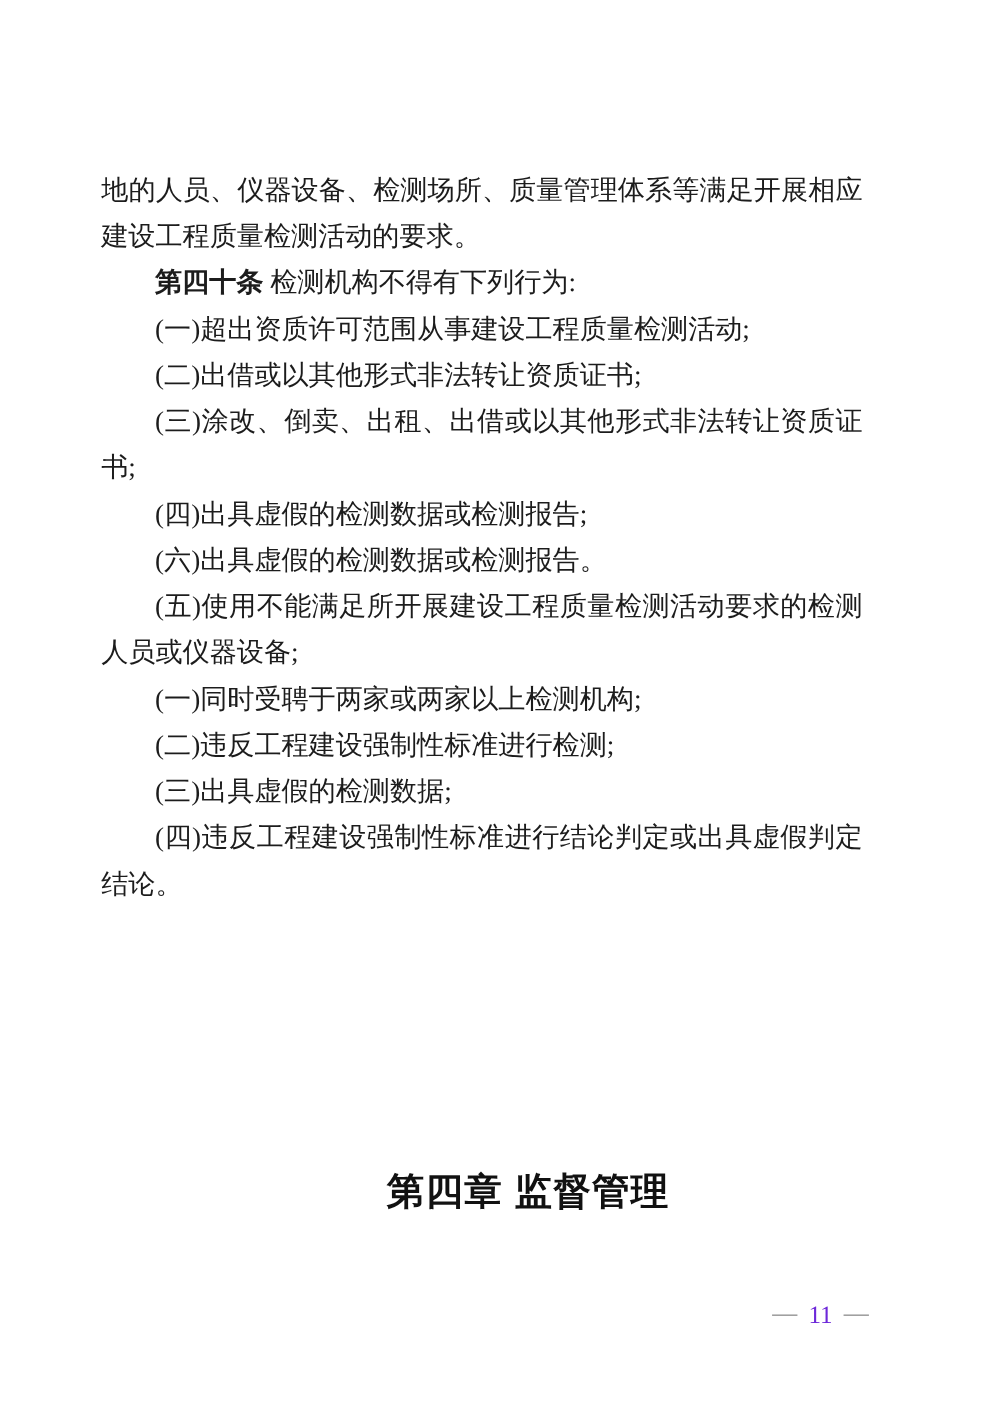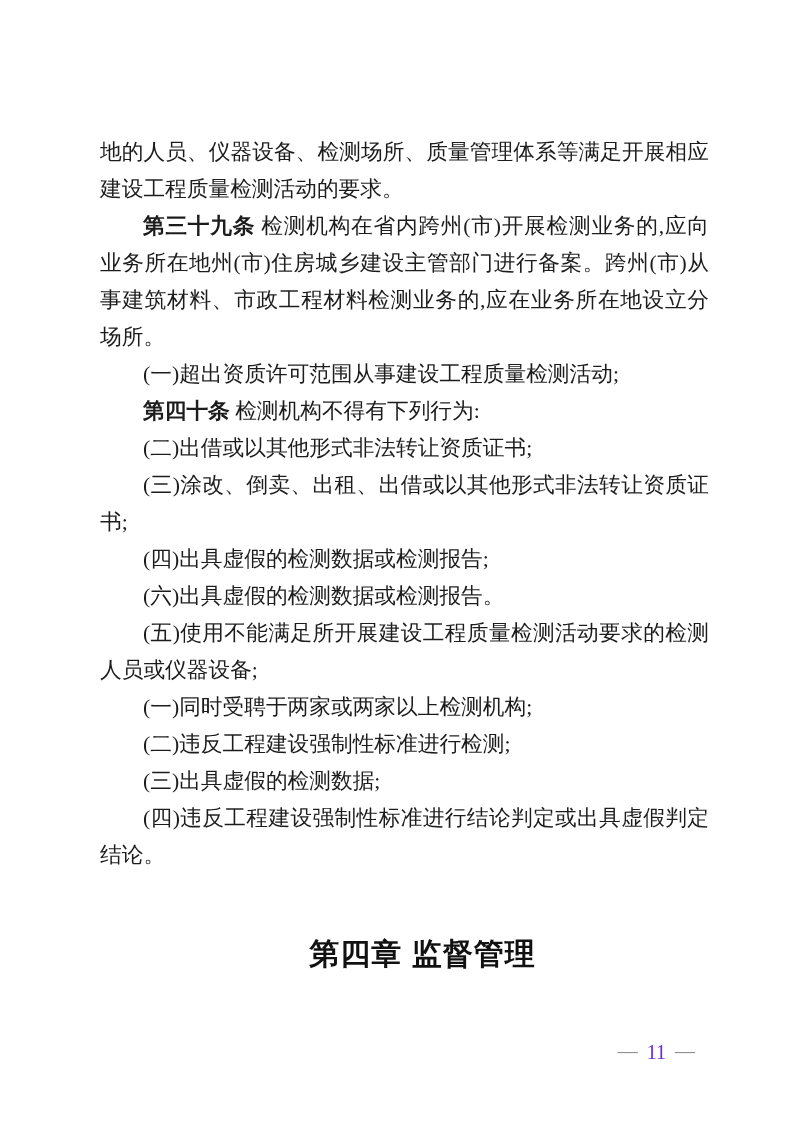--- a/index.html
+++ b/index.html
@@ -10,21 +10,21 @@
   .page {
     position: relative;
     width: 793px;
     height: 1122px;
     background: #ffffff;
     overflow: hidden;
     font-family: "Liberation Serif", serif;
   }
   .content {
     position: absolute;
-    left: 100px;
+    left: 81px;
     top: 134px;
     width: 609px;
   }
   .para {
     margin: 0;
     font-size: 21.7px;
     line-height: 37px;
     color: #1c1c1c;
     text-align: justify;
     text-justify: inter-character;
@@ -71,25 +71,24 @@
   }
 </style>
 </head>
 <body>
 
 <div class="page">
   <div class="content">
 
     <p class="para">地的人员、仪器设备、检测场所、质量管理体系等满足开展相应建设工程质量检测活动的要求。</p>
 
-    <p class="para indent"><b class="term">第三十九条</b><span> 检测机构在省内跨州(市)开展检测业务的,应向业务所在地州(市)住房城乡建设主管部门进行备案。跨州(市)从事建筑材料、市政工程材料检测业务的,应在业务所在地设立分场所。</span></p>
+
+    <p class="para indent"><b class="term">第四十条</b><span> 检测机构不得有下列行为:</span></p>
 
     <p class="para indent">(一)超出资质许可范围从事建设工程质量检测活动;</p>
-
-    <p class="para indent"><b class="term">第四十条</b><span> 检测机构不得有下列行为:</span></p>
     <p class="para indent">(二)出借或以其他形式非法转让资质证书;</p>
     <p class="para indent">(三)涂改、倒卖、出租、出借或以其他形式非法转让资质证书;</p>
     <p class="para indent">(四)出具虚假的检测数据或检测报告;</p>
     <p class="para indent">(六)出具虚假的检测数据或检测报告。</p>
     <p class="para indent">(五)使用不能满足所开展建设工程质量检测活动要求的检测人员或仪器设备;</p>
 
 
     <p class="para indent">(一)同时受聘于两家或两家以上检测机构;</p>
     <p class="para indent">(二)违反工程建设强制性标准进行检测;</p>
     <p class="para indent">(三)出具虚假的检测数据;</p>

